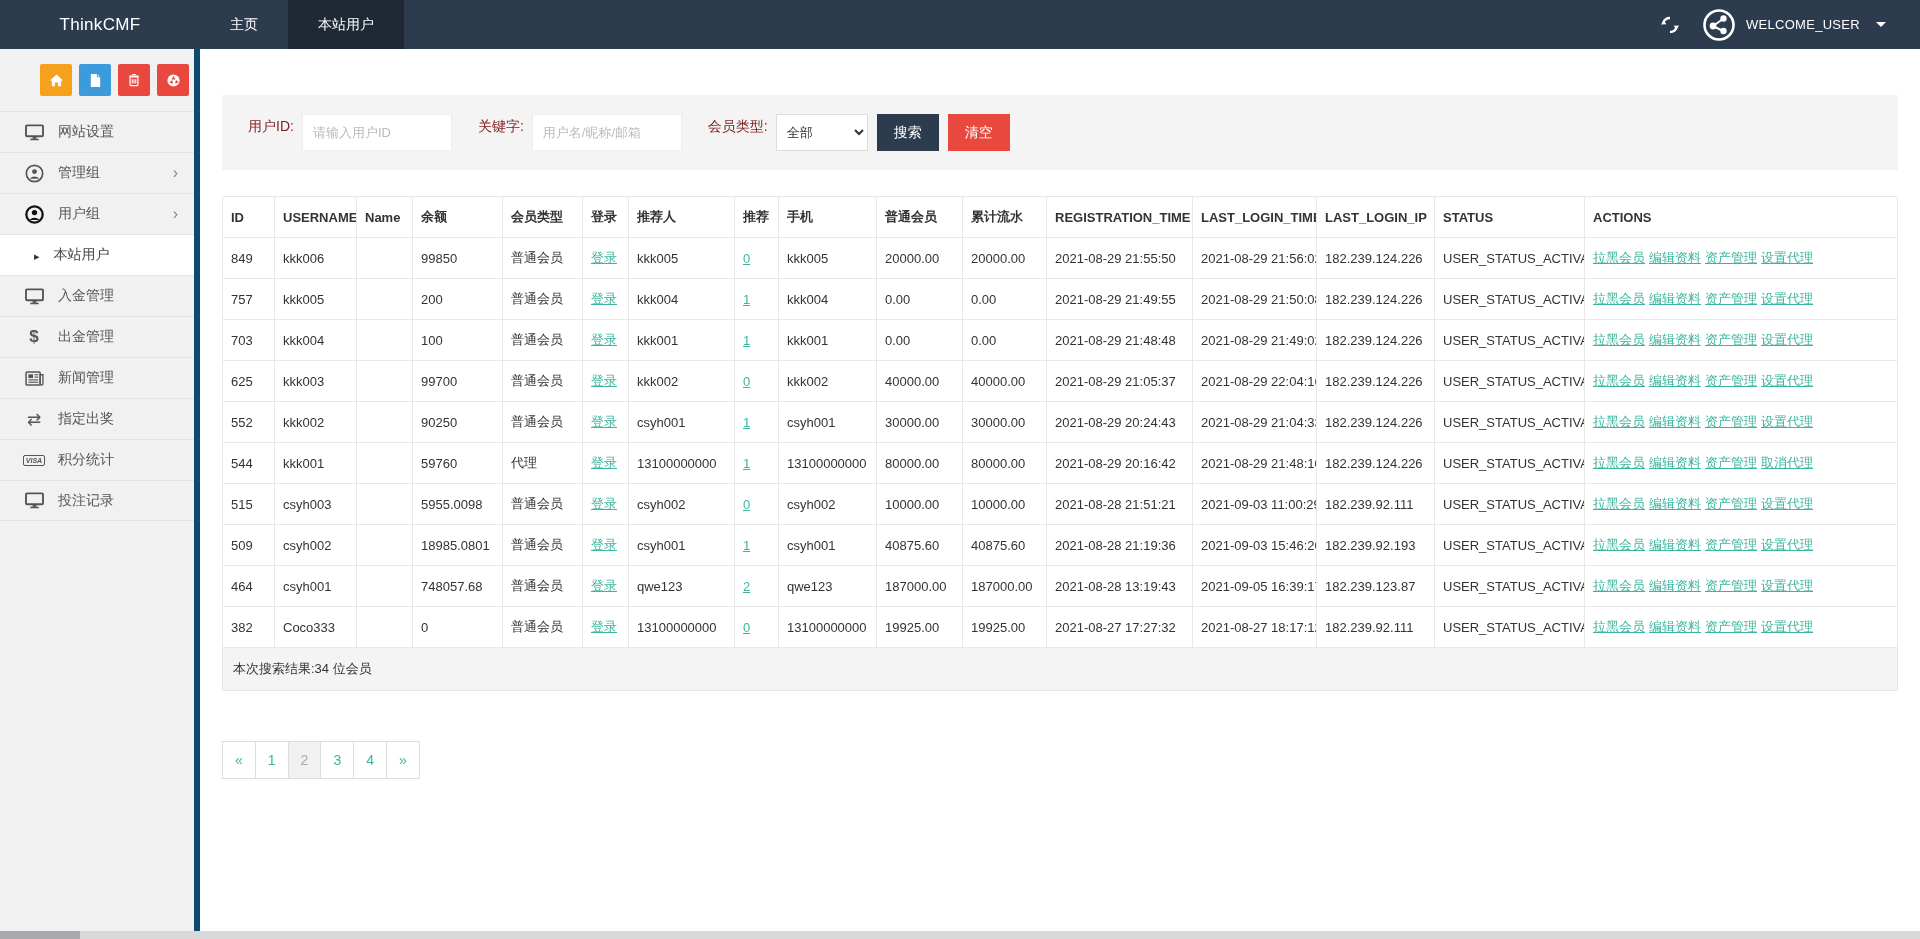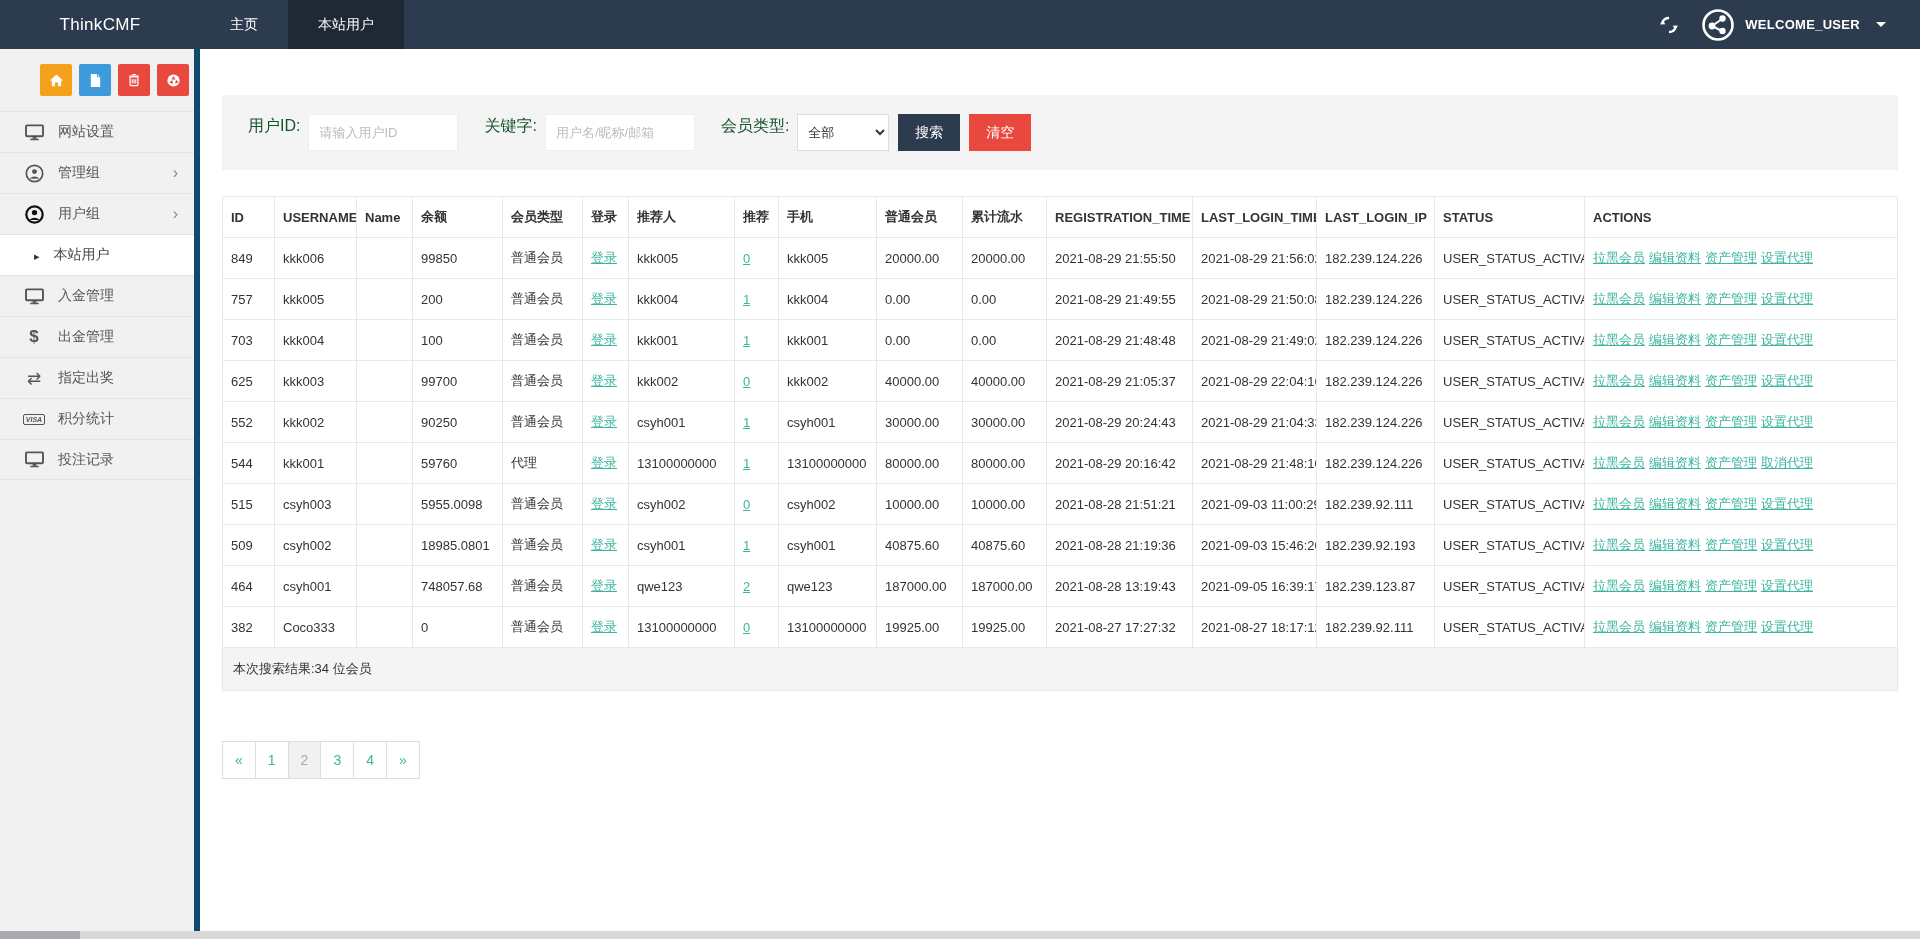--- a/index.html
+++ b/index.html
@@ -15,21 +15,21 @@
            color:#fff; font-size:17px; letter-spacing:.3px; }
   .nav-tabs-top { display:flex; }
   .nav-top-item { color:#fff; padding:0 30px; display:flex; align-items:center;
                   font-size:14px; cursor:pointer; }
   .nav-top-item.active { background:#1e2935; }
   .nav-right { margin-left:auto; display:flex; align-items:center; gap:22px;
                padding-right:34px; color:#fff; }
   .refresh-btn { width:20px; height:20px; cursor:pointer; display:flex; }
   .user-box { display:flex; align-items:center; gap:10px; cursor:pointer; }
   .avatar { width:34px; height:34px; border-radius:50%; display:flex; }
-  .welcome { font-size:13px; font-weight:bold; letter-spacing:.3px; }
+  .welcome { font-size:13px; font-weight:normal; letter-spacing:.3px; }
   .caret-down { display:inline-block; margin-left:6px; width:0; height:0;
                 border-left:5px solid transparent; border-right:5px solid transparent;
                 border-top:5px solid #fff; vertical-align:middle; }
   
   .layout { display:flex; height:882px; }
   .sidebar { width:200px; background:#f1f1f1; border-right:6px solid #0c4a6e; flex-shrink:0; }
   .quick { display:flex; gap:7px; padding:15px 0 15px 40px; }
   .quick-btn { width:32px; height:32px; border-radius:2px; display:flex;
                align-items:center; justify-content:center; color:#fff; cursor:pointer; }
   .qb-orange { background:#f5a11c; } .qb-blue { background:#3d9bdc; } .qb-red { background:#e8483d; }
@@ -47,21 +47,21 @@
               font-style:italic; padding:1px 2px; color:#555; }
   
   .main { flex:1; padding:18px 22px 0 22px; overflow:hidden; }
   .tabs-row { display:flex; border-bottom:1px solid #ddd; }
   .content-tab { background:#fff; border:1px solid #ddd; border-bottom:none;
                  margin-bottom:-1px; padding:14px 24px 15px 24px; font-size:13px;
                  color:#444; position:relative; z-index:1; cursor:pointer; }
   
   .search-panel { background:#f4f4f4; margin-top:28px; padding:19px 16px;
                   display:flex; align-items:center; }
-  .sp-label { font-size:16px; color:#14532d; margin:0 8px 12px 10px; }
+  .sp-label { font-size:14px; color:#7f1d1d; margin:0 8px 12px 10px; }
   .sp-input { width:150px; height:37px; border:1px solid #eee; background:#fff;
               padding:0 10px; font-size:13px; font-family:inherit; color:#333; outline:none; }
   .sp-input::placeholder { color:#bbb; }
   .sp-select { width:92px; height:37px; border:1px solid #ddd; background:#fff;
                font-size:13px; font-family:inherit; color:#333; padding:0 6px; outline:none; }
   .btn { height:37px; border:none; color:#fff; font-size:14px; font-family:inherit;
          padding:0 17px; cursor:pointer; margin-left:9px; }
   .btn-search { background:#2c3b4d; }
   .btn-clear { background:#e8483d; }
   
@@ -208,20 +208,34 @@
               <rect x="5.5" y="15.6" width="9" height="1.6" fill="#555"></rect>
             </svg>
           </span>
           <span>入金管理</span>
         </div>
         <div class="side-item">
           <span class="icn">
             <span class="dollar">$</span>
           </span>
           <span>出金管理</span>
+        </div>
+        <div class="side-item">
+          <span class="icn">
+            <svg viewBox="0 0 20 16" width="19" height="15">
+              <rect x="1" y="1" width="15" height="14" rx="1" fill="none" stroke="#555" stroke-width="1.6"></rect>
+              <path d="M16 4 H19 V13.5 A1.5 1.5 0 0 1 16 13.5 Z" fill="none" stroke="#555" stroke-width="1.4"></path>
+              <rect x="3.5" y="3.5" width="5" height="4" fill="#555"></rect>
+              <line x1="10" y1="4" x2="14" y2="4" stroke="#555" stroke-width="1.2"></line>
+              <line x1="10" y1="6.5" x2="14" y2="6.5" stroke="#555" stroke-width="1.2"></line>
+              <line x1="3.5" y1="9.5" x2="14" y2="9.5" stroke="#555" stroke-width="1.2"></line>
+              <line x1="3.5" y1="12" x2="14" y2="12" stroke="#555" stroke-width="1.2"></line>
+            </svg>
+          </span>
+          <span>新闻管理</span>
         </div>
         <div class="side-item">
           <span class="icn">
             <span class="exch">⇄</span>
           </span>
           <span>指定出奖</span>
         </div>
         <div class="side-item">
           <span class="icn">
             <span class="visa-tag">VISA</span>

